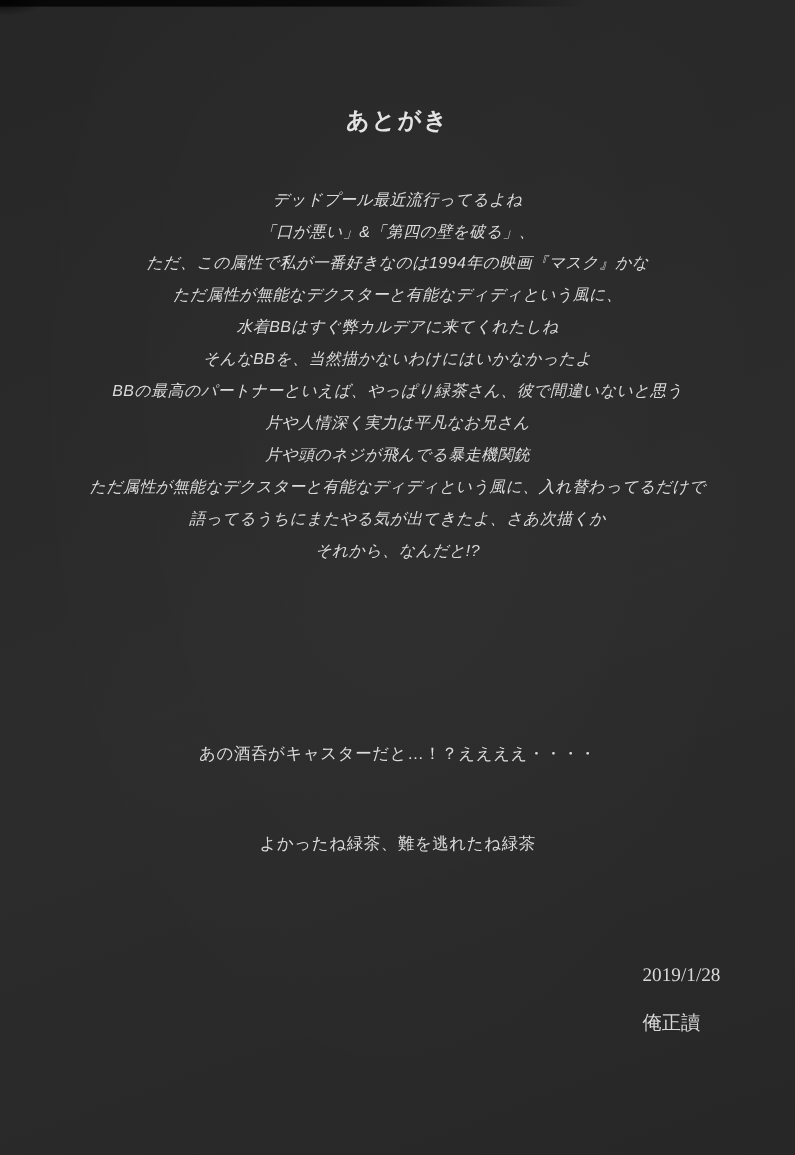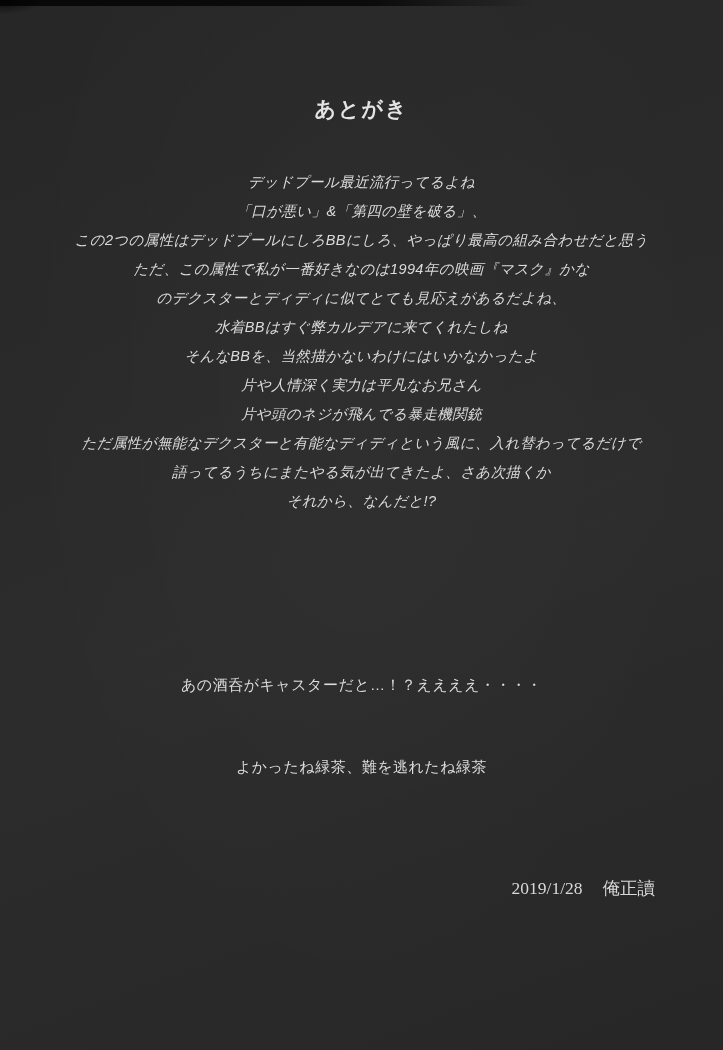--- a/index.html
+++ b/index.html
@@ -85,39 +85,40 @@
   .signature {
     position: absolute;
     top: 876px;
     right: 68px;
     display: flex;
     gap: 20px;
     align-items: baseline;
     font-family: "Liberation Serif", "DejaVu Serif", serif;
     font-size: 17.5px;
     color: #d8d8d8;
+    flex-direction: column;
   }
 </style>
 </head>
 <body>
 
 <div class="page">
   <div class="scan-edge-top"></div>
   <div class="scan-edge-corner"></div>
 
   <div class="title">あとがき</div>
 
   <div class="body-block">
     <p>デッドプール最近流行ってるよね</p>
     <p>「口が悪い」&amp;「第四の壁を破る」、</p>
-    <p>この2つの属性はデッドプールにしろBBにしろ、やっぱり最高の組み合わせだと思う</p>
     <p>ただ、この属性で私が一番好きなのは1994年の映画『マスク』かな</p>
-    <p>のデクスターとディディに似てとても見応えがあるだよね、</p>
+    <p>ただ属性が無能なデクスターと有能なディディという風に、</p>
     <p>水着BBはすぐ弊カルデアに来てくれたしね</p>
     <p>そんなBBを、当然描かないわけにはいかなかったよ</p>
+    <p>BBの最高のパートナーといえば、やっぱり緑茶さん、彼で間違いないと思う</p>
     <p>片や人情深く実力は平凡なお兄さん</p>
     <p>片や頭のネジが飛んでる暴走機関銃</p>
     <p>ただ属性が無能なデクスターと有能なディディという風に、入れ替わってるだけで</p>
     <p>語ってるうちにまたやる気が出てきたよ、さあ次描くか</p>
     <p>それから、なんだと!?</p>
   </div>
 
   <div class="isolated-1">あの酒呑がキャスターだと…！？ええええ・・・・</div>
 
   <div class="isolated-2">よかったね緑茶、難を逃れたね緑茶</div>

